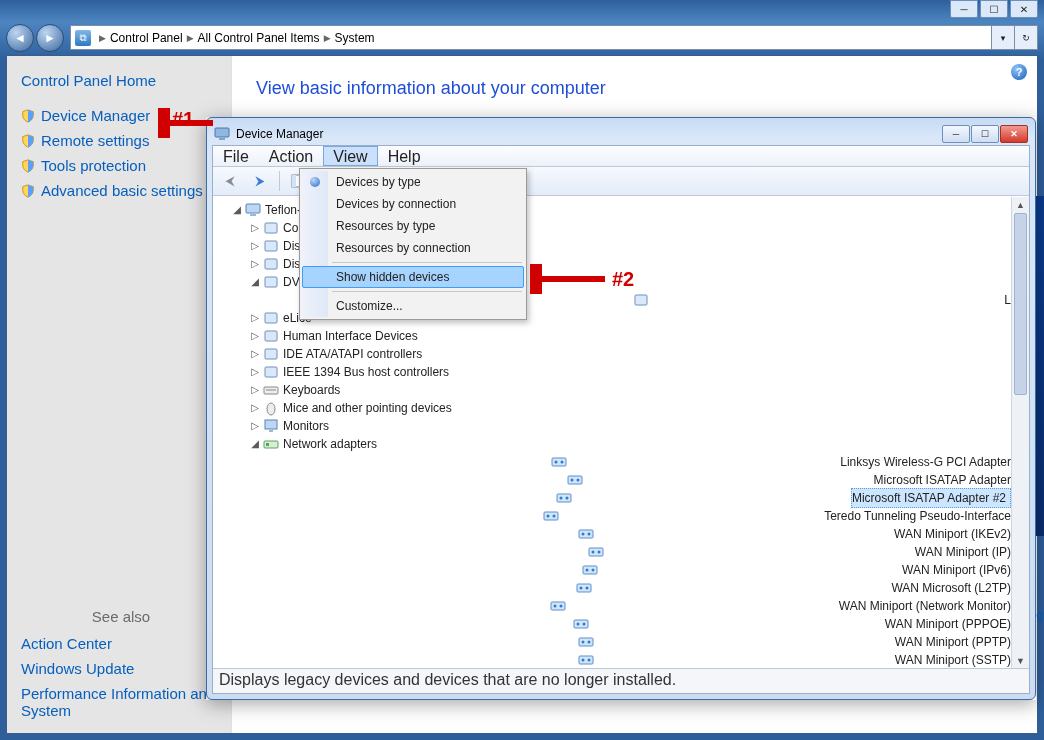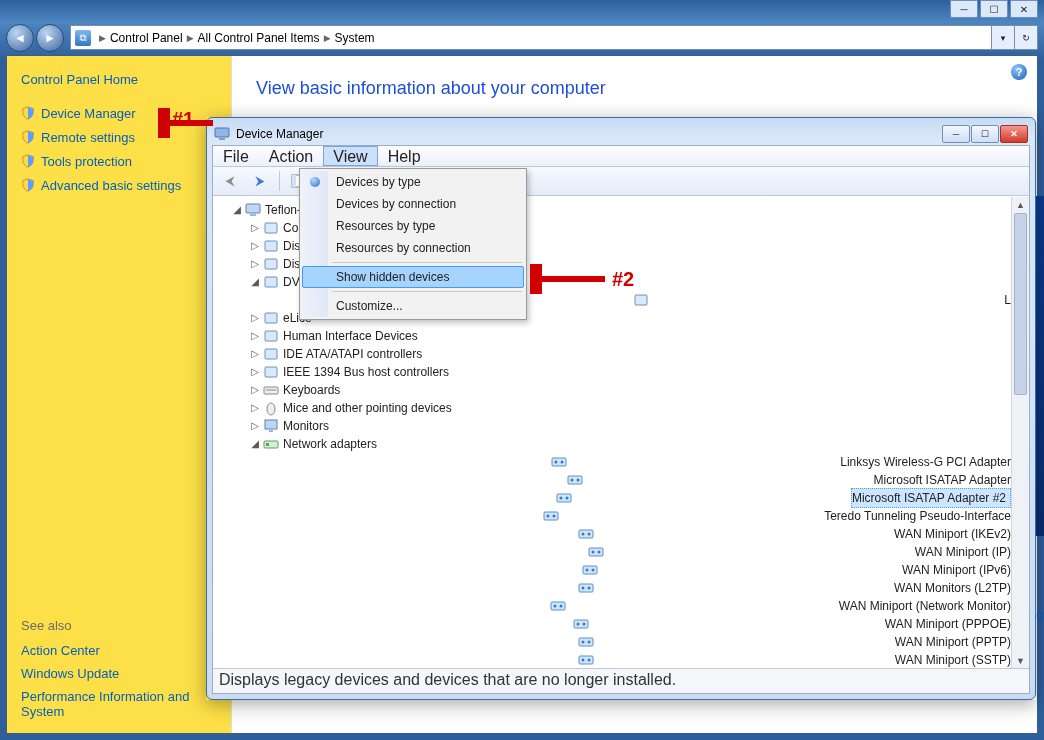--- a/index.html
+++ b/index.html
@@ -16,29 +16,29 @@
     display:flex;align-items:center;justify-content:center;color:#fff;font-weight:bold;}
   .addrbar{flex:1;height:23px;background:#fff;border:1px solid #7a8fa6;display:flex;align-items:center;
     font-size:12px;color:#000;padding:0 4px;}
   .addrbar .sep{color:#666;margin:0 4px;font-size:9px;}
   .addr-end{display:flex;}
   .addr-btn{width:22px;height:23px;border:1px solid #7a8fa6;background:#e6eefb;margin-left:-1px;
     display:flex;align-items:center;justify-content:center;font-size:9px;}
   
   .cp-body{position:absolute;left:6px;right:6px;top:55px;bottom:6px;background:#fff;border:1px solid #3a5e8c;
     display:flex;}
-  .sidebar{width:200px;background:#fde047;border-right:1px solid #e0e0e0;padding:12px 10px 10px 14px;
-    font-size:13px;display:flex;flex-direction:column;}
+  .sidebar{width:200px;background:#e5e5e5;border-right:1px solid #e0e0e0;padding:12px 10px 10px 14px;
+    font-size:15px;display:flex;flex-direction:column;}
   .sidebar a{color:#065fbd;text-decoration:none;display:block;margin:4px 0;cursor:pointer;}
   .sidebar .home{font-weight:400;margin-bottom:14px;}
   .sidebar .withshield{display:flex;align-items:center;gap:6px;}
   .shield{width:14px;height:16px;display:inline-block;}
   .shield svg{width:14px;height:16px;}
   .sidebar .spacer{flex:1;}
-  .sidebar .seealso{color:#6b6b6b;margin-bottom:6px;}
+  .sidebar .seealso{color:#6b6b6b;margin-bottom:6px;text-align:center;}
   .maincol{flex:1;position:relative;padding:16px 24px;}
   .maincol h1{font-size:18px;font-weight:400;color:#1d4ed8;margin:6px 0 18px 0;}
   .helpicon{position:absolute;top:8px;right:10px;width:16px;height:16px;border-radius:50%;
     background:radial-gradient(circle at 35% 30%,#8fc5ff,#1a5db4);color:#fff;font-weight:bold;
     display:flex;align-items:center;justify-content:center;font-size:11px;}
   
   .sysgraphic{position:absolute;right:-10px;top:140px;width:60px;height:340px;
     background:linear-gradient(160deg,#0b3d91,#0a2e6f);border-radius:50px 0 0 50px;}
   
   .annot{position:absolute;pointer-events:none;font-family:Arial;font-weight:bold;color:#d00000;font-size:20px;z-index:200;}
@@ -454,21 +454,21 @@
             </div>
             <div class="node lvl3">
               <span class="tw"></span>
               <span class="ic">
                 <svg viewBox="0 0 16 16">
                   <rect x="1" y="4" width="14" height="8" rx="1" fill="#cfe6ff" stroke="#5f8fc7"></rect>
                   <circle cx="5" cy="8" r="1.5" fill="#3a79c2"></circle>
                   <circle cx="11" cy="8" r="1.5" fill="#3a79c2"></circle>
                 </svg>
               </span>
-              <span>WAN Monitors (L2TP)</span>
+              <span>WAN Microsoft (L2TP)</span>
             </div>
             <div class="node lvl3">
               <span class="tw"></span>
               <span class="ic">
                 <svg viewBox="0 0 16 16">
                   <rect x="1" y="4" width="14" height="8" rx="1" fill="#cfe6ff" stroke="#5f8fc7"></rect>
                   <circle cx="5" cy="8" r="1.5" fill="#3a79c2"></circle>
                   <circle cx="11" cy="8" r="1.5" fill="#3a79c2"></circle>
                 </svg>
               </span>

